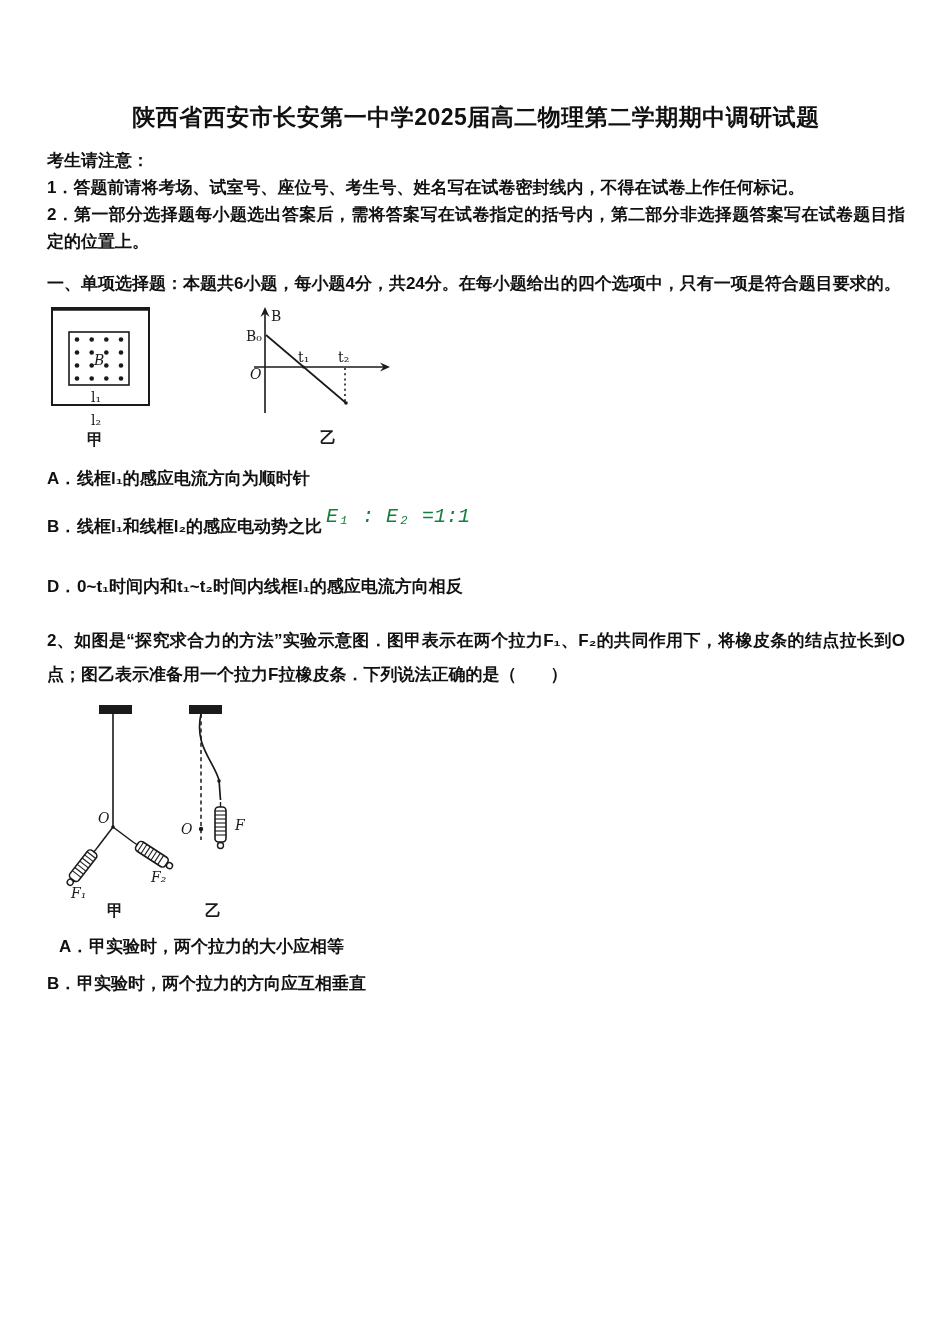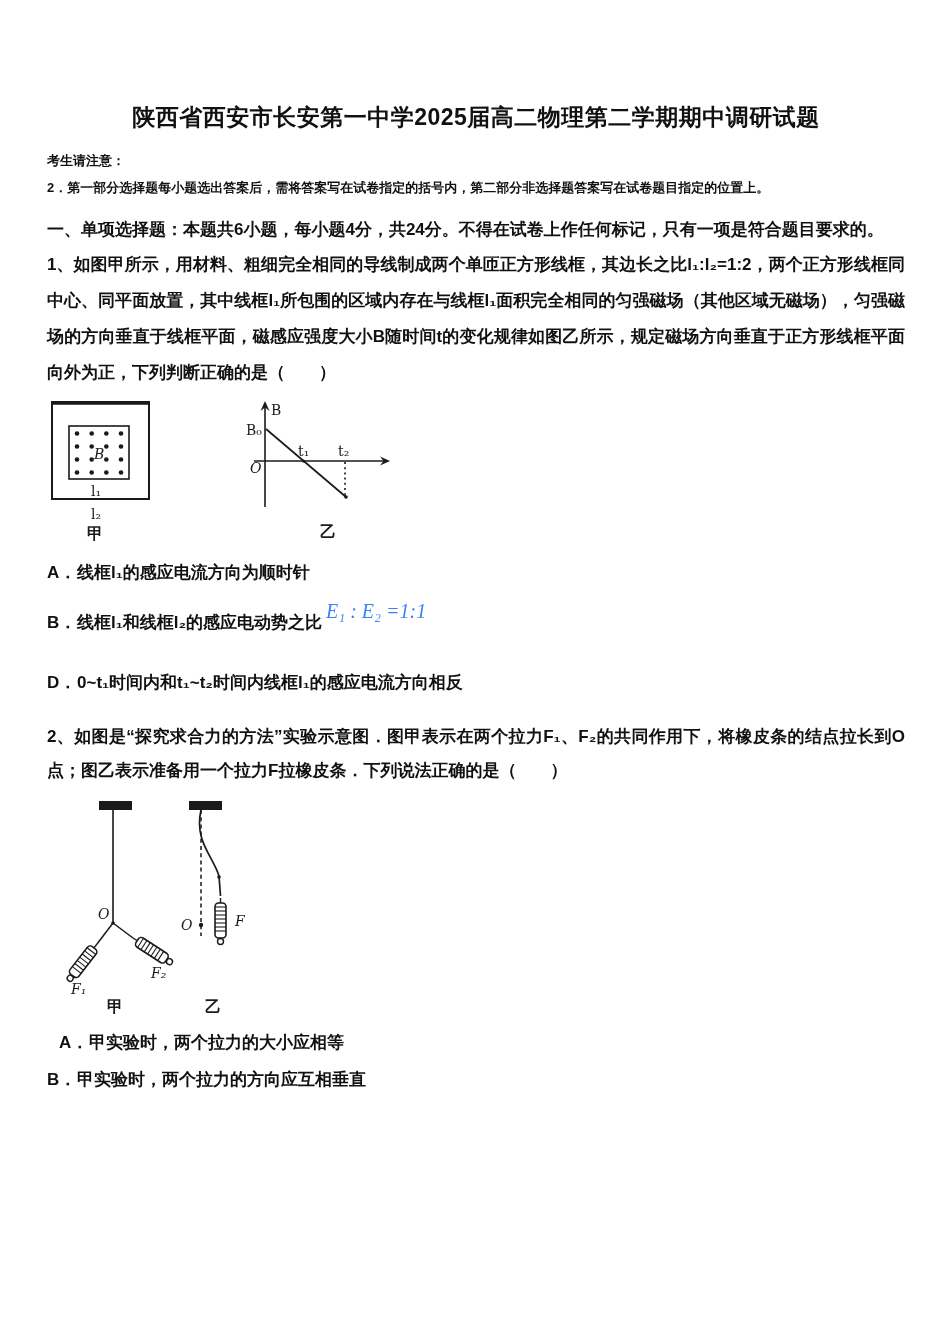--- a/index.html
+++ b/index.html
@@ -13,37 +13,37 @@
   .page { box-sizing: border-box; width: 950px; height: 1016px; padding: 102px 45px 20px 47px; }
 
   .title {
     margin: 0 0 14px 0;
     text-align: center;
     font-size: 23px;
     font-weight: 700;
     letter-spacing: 0.5px;
   }
 
-  .notice-heading, .notice-item { font-size: 13px; line-height: 27px; text-align: justify; }
+  .notice-heading, .notice-item { font-size: 17px; line-height: 27px; text-align: justify; }
 
   .section-heading { margin-top: 15px; font-size: 17px; line-height: 27px; text-align: justify; }
 
   .stem { margin: 4px 0 0 0; font-size: 17px; line-height: 36px; text-align: justify; }
   .stem2 { margin: 26px 0 0 0; font-size: 17px; line-height: 34px; text-align: justify; }
 
   .figs-row { display: flex; align-items: flex-start; gap: 62px; margin: 6px 0 0 2px; }
 
   .opt { font-size: 17px; line-height: 22px; }
   .opt .opt-label { display: inline-block; min-width: 30px; }
   .formula {
-    font-family: Liberation Serif, serif;
+    font-family: Liberation Mono, monospace;
     font-style: italic;
     font-weight: 400;
     font-size: 20px;
-    color: #3b82f6;
+    color: #15803d;
     position: relative;
     top: -10px;
     margin-left: 4px;
     white-space: nowrap;
     text-align: center;
   }
   .opt-a1 { margin-top: 18px; }
   .opt-b1 { margin-top: 26px; }
   .opt-c1 { margin-top: 42px; }
   .opt-d1 { margin-top: 38px; }
@@ -69,25 +69,25 @@
   .q2-figure-wrap { margin: 8px 0 0 6px; }
 </style>
 </head>
 <body>
 
 <div class="page">
 
   <h1 class="title">陕西省西安市长安第一中学2025届高二物理第二学期期中调研试题</h1>
 
   <div class="notice-heading">考生请注意：</div>
+  <div class="notice-item">1．答题前请将考场、试室号、座位号、考生号、姓名写在试卷密封线内，不得在试卷上作任何标记。</div>
   <div class="notice-item">2．第一部分选择题每小题选出答案后，需将答案写在试卷指定的括号内，第二部分非选择题答案写在试卷题目指定的位置上。</div>
 
-  <div class="section-heading">一、单项选择题：本题共6小题，每小题4分，共24分。不得在试卷上作任何标记，只有一项是符合题目要求的。</div>
-
-  <p class="stem">1、如图甲所示，用材料、粗细完全相同的导线制成两个单匝正方形线框，其边长之比l₁:l₂=1:2，两个正方形线框同中心、同平面放置，其中线框l₁所包围的区域内存在与线框l₁面积完全相同的匀强磁场（其他区域无磁场），匀强磁场的方向垂直于线框平面，磁感应强度大小B随时间t的变化规律如图乙所示，规定磁场方向垂直于正方形线框平面向外为正，下列判断正确的是（　　）</p>
+  <div class="section-heading">一、单项选择题：本题共6小题，每小题4分，共24分。在每小题给出的四个选项中，只有一项是符合题目要求的。</div>
+
 
   <div class="figs-row">
 
     <svg width="135" height="147" viewBox="0 0 135 147">
       <rect x="3" y="5" width="97" height="97" class="stroke" stroke-width="2"></rect>
       <line x1="2" y1="6" x2="101" y2="6" class="stroke" stroke-width="3.5"></line>
       <rect x="20" y="29" width="60" height="53" class="stroke" stroke-width="1.6"></rect>
       <g>
         <circle cx="28" cy="36.5" r="2.3" class="fill"></circle>
           <circle cx="42.7" cy="36.5" r="2.3" class="fill"></circle>

